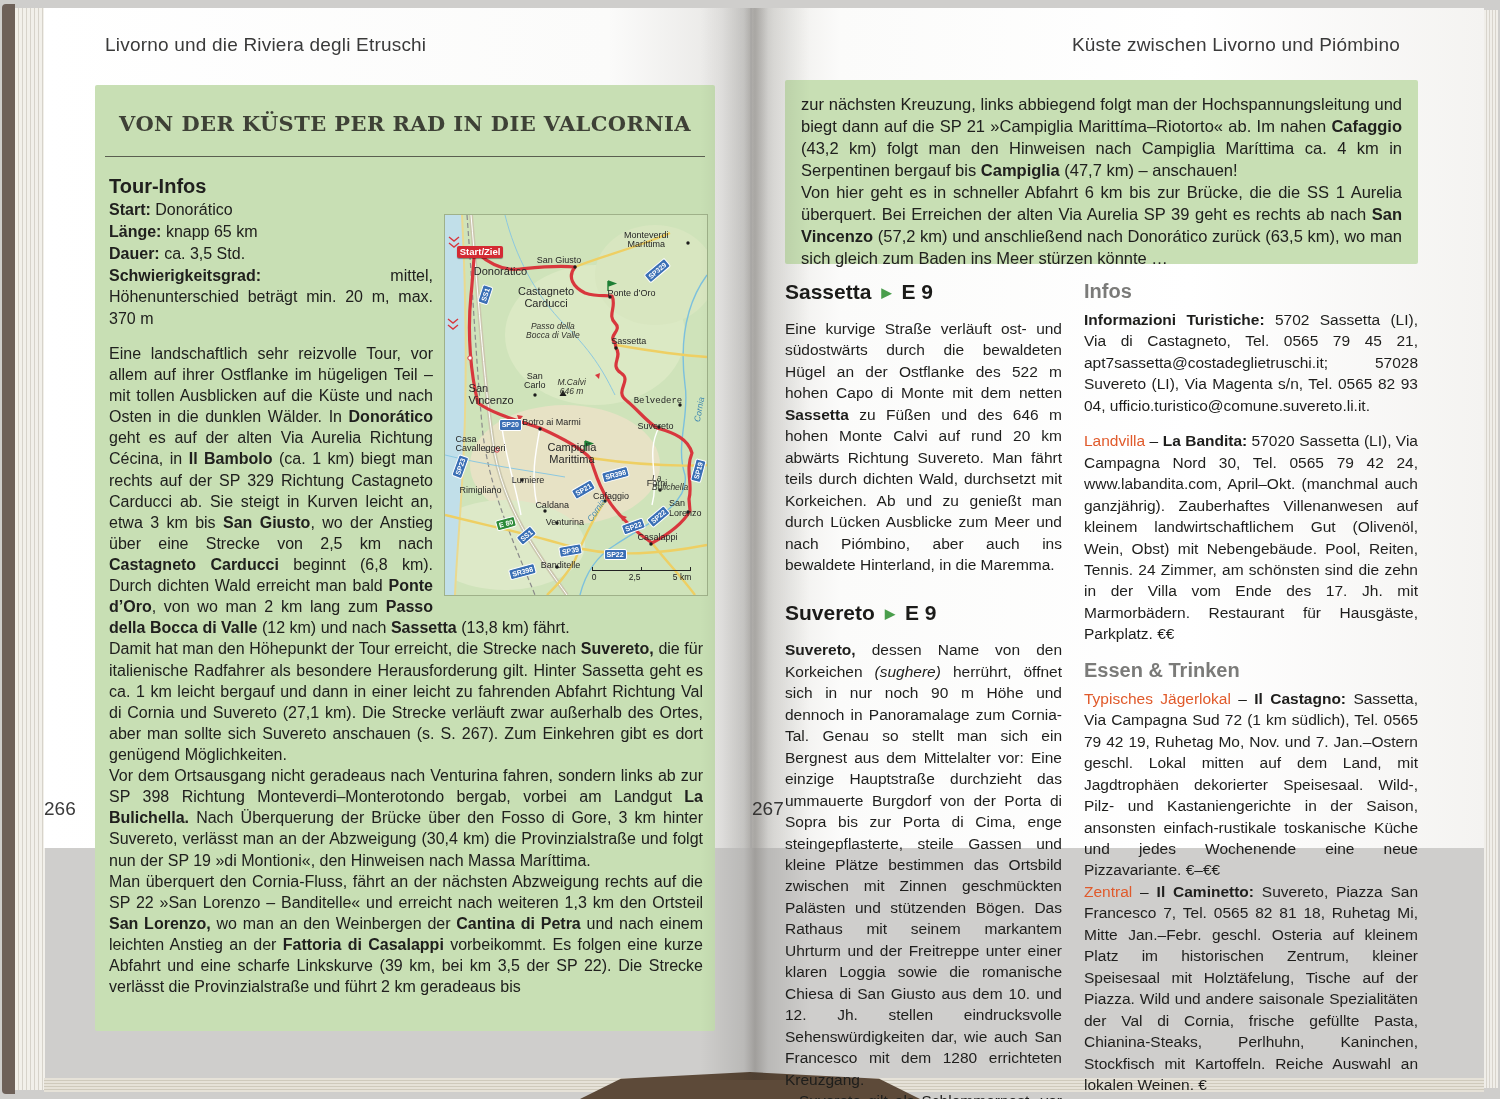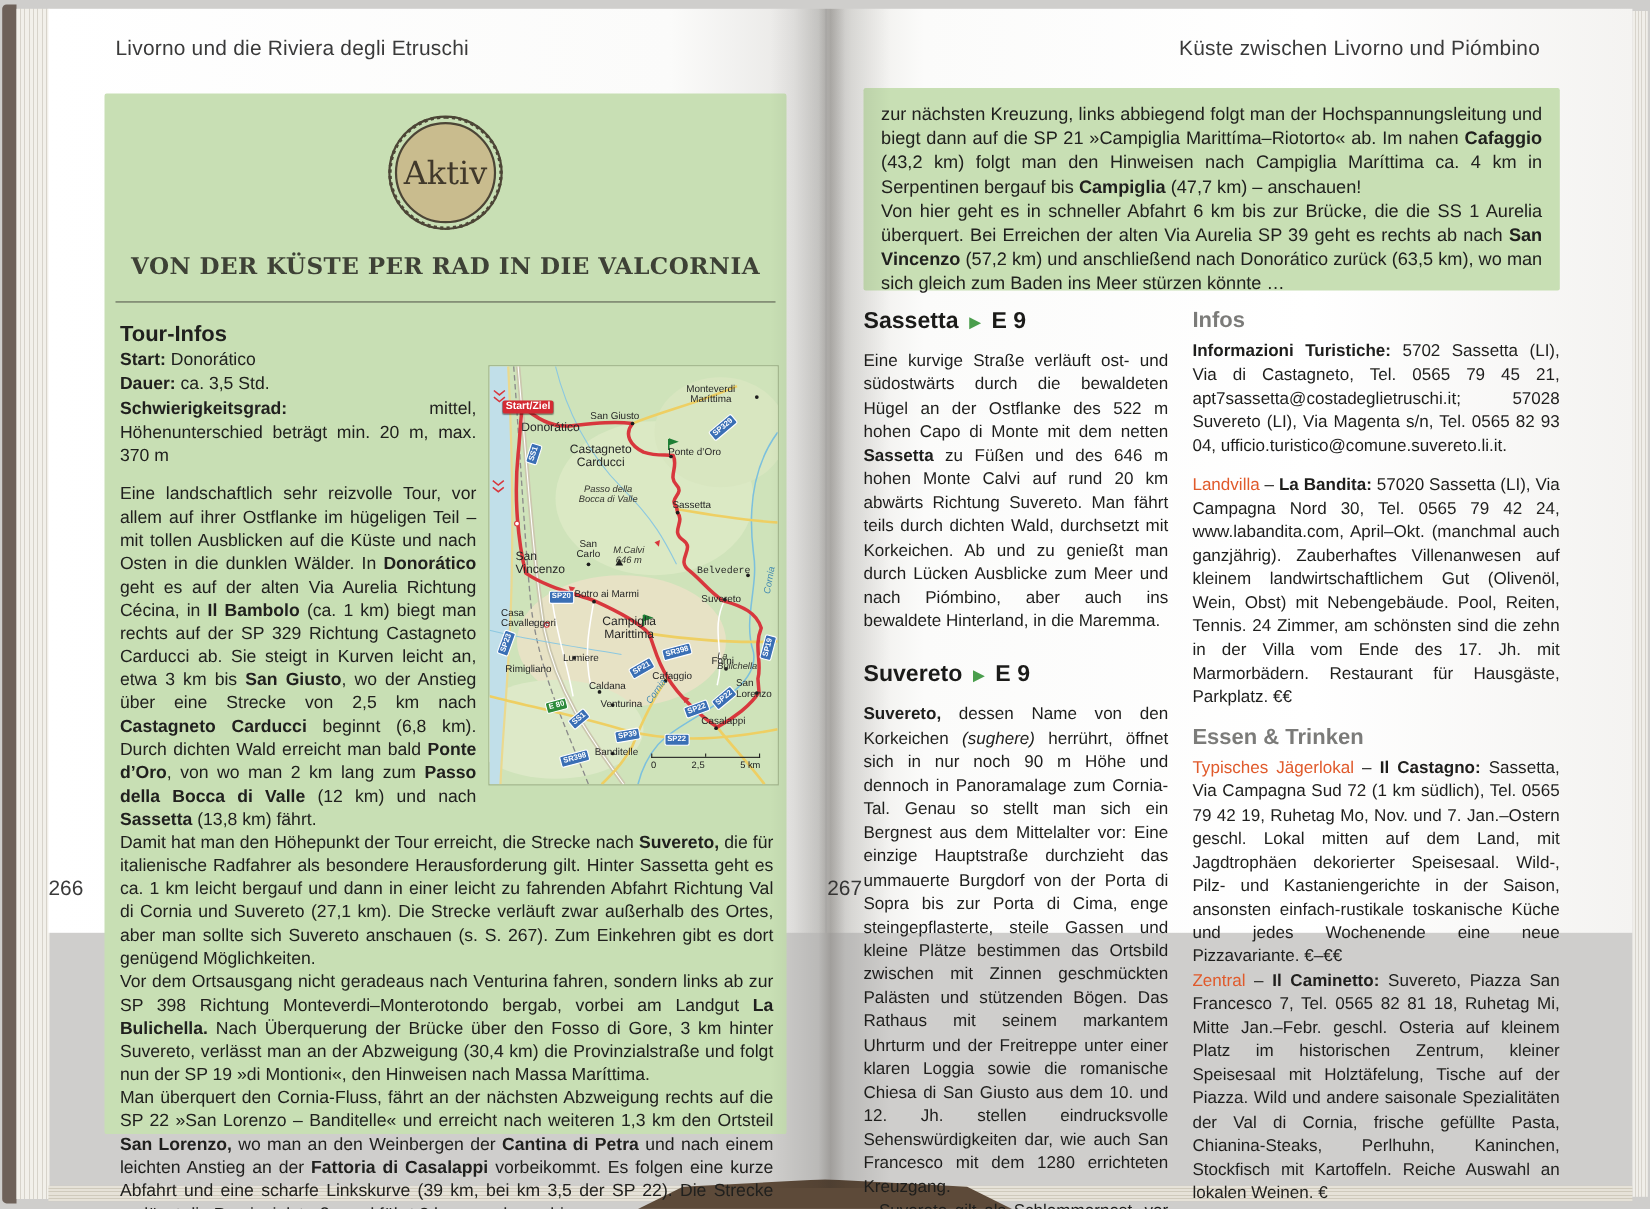--- a/index.html
+++ b/index.html
@@ -84,23 +84,20 @@
   <div class="cover-left"></div>
   <div class="stack-left"></div>
   <div class="stack-right"></div>
   <div class="bottom-edge"></div>
   <div class="cover-wedge"></div>
 
   <div class="page page-left">
     <div class="runhead lft">Livorno und die Riviera degli Etruschi</div>
 
     <div class="greenbox gb-left">
-      <div class="badge">
-        <span>Aktiv</span>
-      </div>
       <div class="gb-title">VON DER KÜSTE PER RAD IN DIE VALCORNIA</div>
       <hr class="gb-rule">
 
       <div class="gb-body">
 
         <div class="map">
           <svg viewBox="0 0 262 380" preserveAspectRatio="none">
 
             <rect x="0" y="0" width="262" height="380" fill="#cfe3ba"></rect>
             <ellipse cx="150" cy="120" rx="90" ry="70" fill="#dbe9c4"></ellipse>
@@ -236,20 +233,21 @@
             <div class="lbls">
               <span>0</span>
               <span>2,5</span>
               <span>5 km</span>
             </div>
           </div>
         </div>
 
         <p class="ti-head">Tour-Infos</p>
         <p class="ti-line"><b>Start:</b> Donorático</p>
+        <p class="ti-line"><b>Länge:</b> knapp 65 km</p>
         <p class="ti-line"><b>Dauer:</b> ca. 3,5 Std.</p>
         <p class="ti-line" style="text-align:justify;"><b>Schwierigkeitsgrad:</b> mittel, Höhenunterschied beträgt min. 20 m, max. 370 m</p>
         <div class="gb-sp"></div>
         <p>Eine landschaftlich sehr reizvolle Tour, vor allem auf ihrer Ostflanke im hügeligen Teil – mit tollen Ausblicken auf die Küste und nach Osten in die dunklen Wälder. In <b>Donorático</b> geht es auf der alten Via Aurelia Richtung Cécina, in <b>Il Bambolo</b> (ca. 1 km) biegt man rechts auf der SP 329 Richtung Castagneto Carducci ab. Sie steigt in Kurven leicht an, etwa 3 km bis <b>San Giusto</b>, wo der Anstieg über eine Strecke von 2,5 km nach <b>Castagneto Carducci</b> beginnt (6,8 km). Durch dichten Wald erreicht man bald <b>Ponte d’Oro</b>, von wo man 2 km lang zum <b>Passo della Bocca di Valle</b> (12 km) und nach <b>Sassetta</b> (13,8 km) fährt.</p>
         <p>Damit hat man den Höhepunkt der Tour erreicht, die Strecke nach <b>Suvereto,</b> die für italienische Radfahrer als besondere Herausforderung gilt. Hinter Sassetta geht es ca. 1 km leicht bergauf und dann in einer leicht zu fahrenden Abfahrt Richtung Val di Cornia und Suvereto (27,1 km). Die Strecke verläuft zwar außerhalb des Ortes, aber man sollte sich Suvereto anschauen (s. S. 267). Zum Einkehren gibt es dort genügend Möglichkeiten.</p>
         <p>Vor dem Ortsausgang nicht geradeaus nach Venturina fahren, sondern links ab zur SP 398 Richtung Monteverdi–Monterotondo bergab, vorbei am Landgut <b>La Bulichella.</b> Nach Überquerung der Brücke über den Fosso di Gore, 3 km hinter Suvereto, verlässt man an der Abzweigung (30,4 km) die Provinzialstraße und folgt nun der SP 19 »di Montioni«, den Hinweisen nach Massa Maríttima.</p>
         <p>Man überquert den Cornia-Fluss, fährt an der nächsten Abzweigung rechts auf die SP 22 »San Lorenzo – Banditelle« und erreicht nach weiteren 1,3 km den Ortsteil <b>San Lorenzo,</b> wo man an den Weinbergen der <b>Cantina di Petra</b> und nach einem leichten Anstieg an der <b>Fattoria di Casalappi</b> vorbeikommt. Es folgen eine kurze Abfahrt und eine scharfe Linkskurve (39 km, bei km 3,5 der SP 22). Die Strecke verlässt die Provinzialstraße und führt 2 km geradeaus bis</p>
       </div>
     </div>
 

